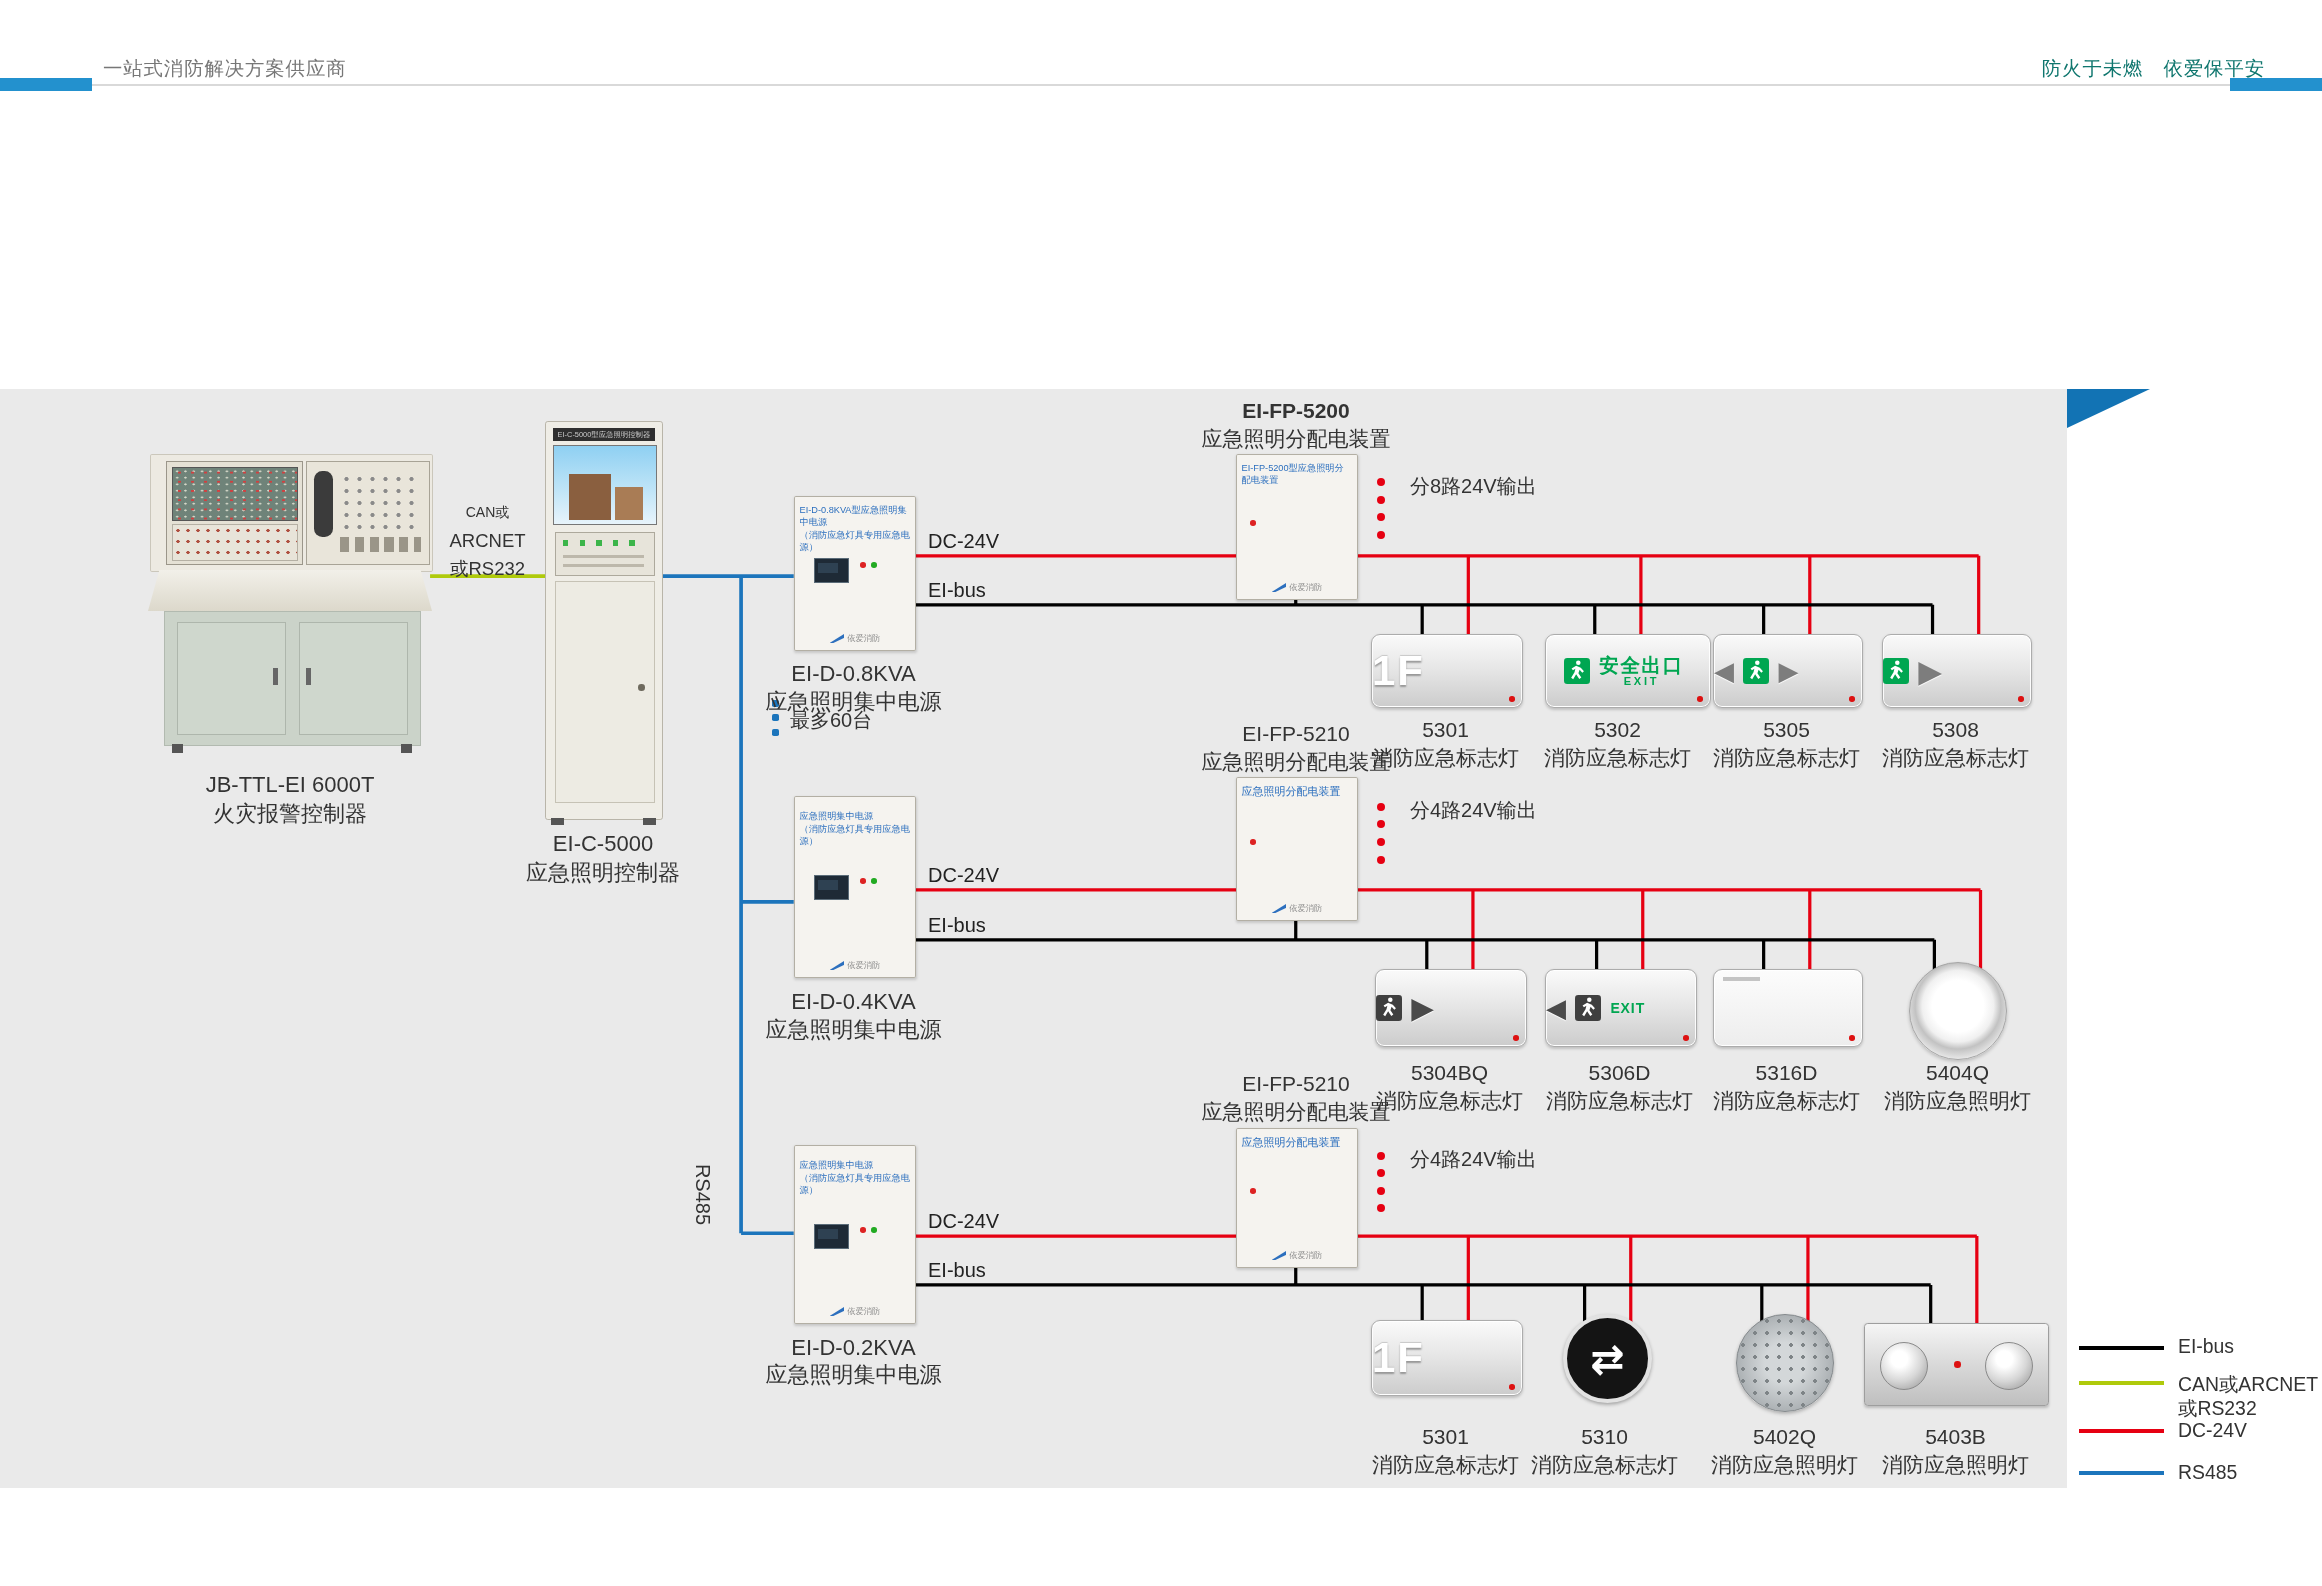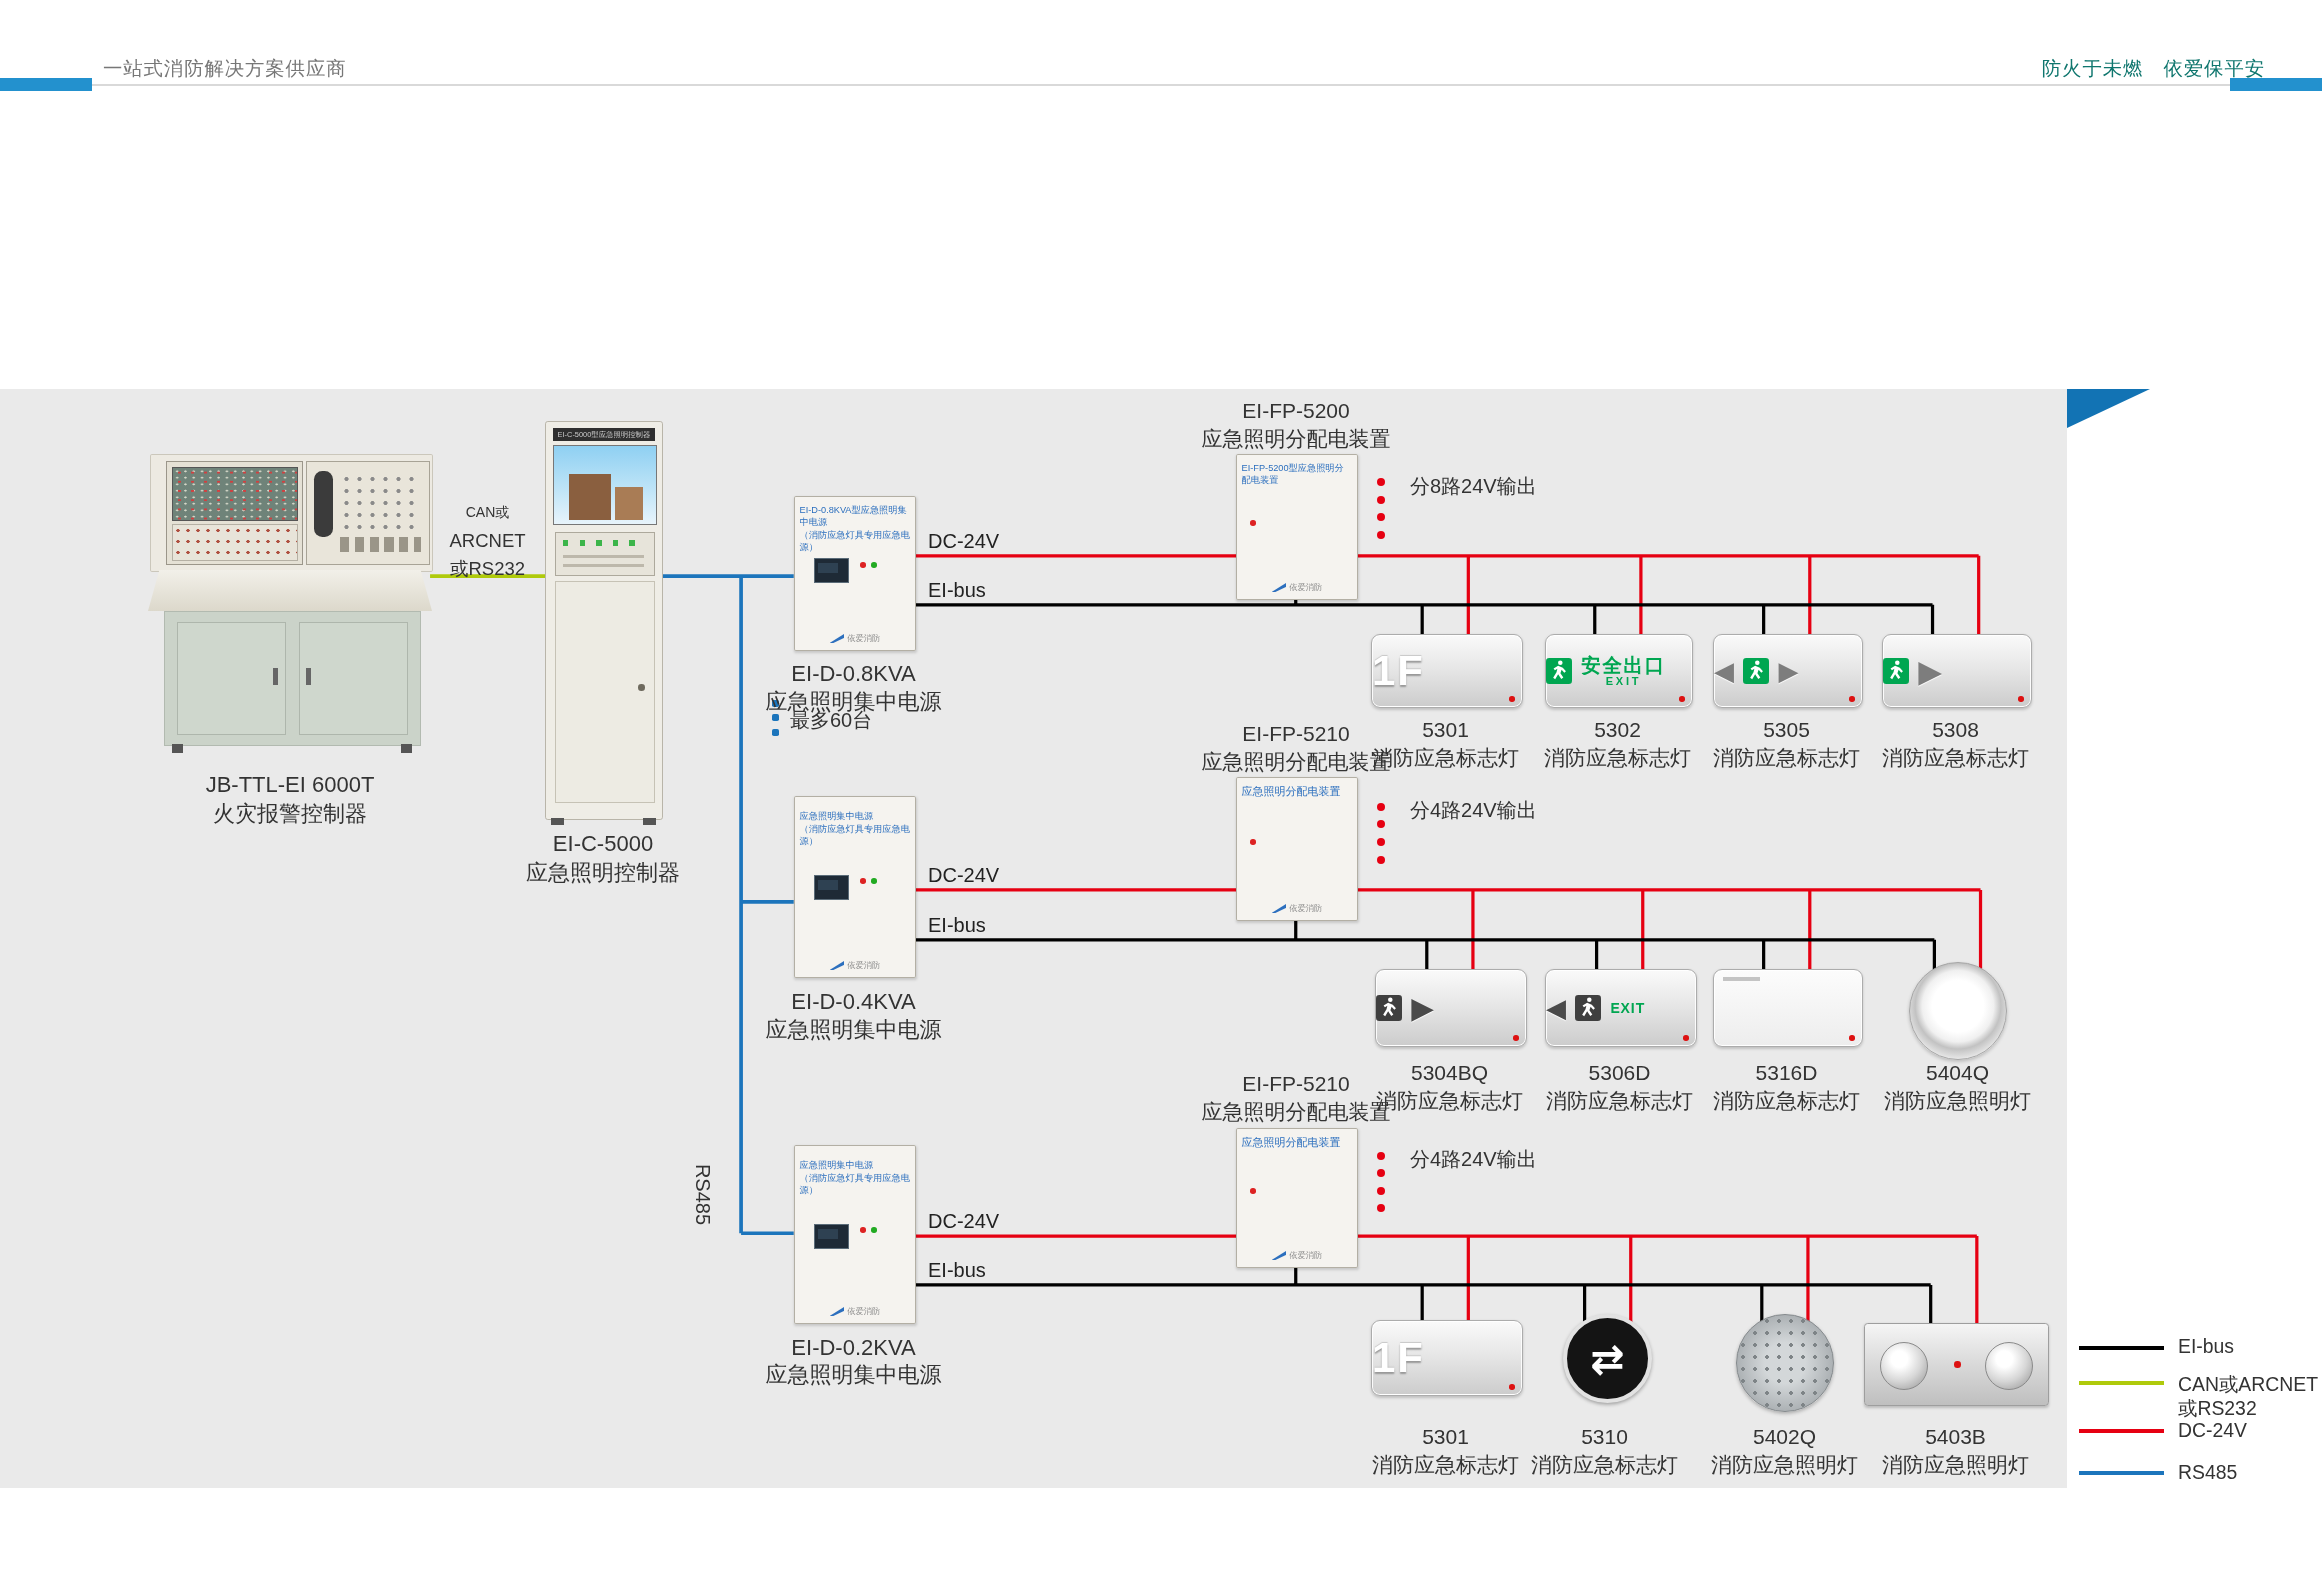--- a/index.html
+++ b/index.html
@@ -243,21 +243,21 @@
     <div class="psu-screen" style="top:78px;">
         <i></i>
       </div>
     <div class="psu-dot" style="left:65px;top:81px;background:#D22;"></div>
     <div class="psu-dot" style="left:76px;top:81px;background:#2A2;"></div>
     <div class="brand"><span class="swoosh"></span><span>依爱消防</span></div>
   </div>
   <div class="dev-label" style="left:761px;top:1335px;width:185px;">EI-D-0.2KVA</div>
   <div class="dev-label" style="left:761px;top:1360px;width:185px;">应急照明集中电源</div>
 
-  <div class="dev-label small" style="left:1190px;top:399px;width:212px;">EI-FP-5200</div>
+  <div class="dev-label small" style="left:1190px;top:399px;width:212px;font-weight:bold;">EI-FP-5200</div>
   <div class="dev-label small" style="left:1190px;top:425px;width:212px;">应急照明分配电装置</div>
   <div class="fp" style="top:454px;height:144px;">
     <div class="fp-text">EI-FP-5200型应急照明分配电装置</div>
     <div class="fp-ind" style="top:65px;"></div>
     <div class="brand"><span class="swoosh"></span><span>依爱消防</span></div>
   </div>
   <div class="rdot" style="top:478px;"></div>
   <div class="rdot" style="top:496px;"></div>
   <div class="rdot" style="top:513px;"></div>
   <div class="rdot" style="top:531px;"></div>
@@ -293,21 +293,21 @@
   <div class="bus-label" style="left:928px;top:579px;">EI-bus</div>
   <div class="bus-label" style="left:928px;top:864px;">DC-24V</div>
   <div class="bus-label" style="left:928px;top:914px;">EI-bus</div>
   <div class="bus-label" style="left:928px;top:1210px;">DC-24V</div>
   <div class="bus-label" style="left:928px;top:1259px;">EI-bus</div>
 
   <div class="lt" style="left:1371px;top:634px;width:150px;height:72px;">
     <span class="floor">1F</span>
     <div class="ind"></div>
   </div>
-  <div class="lt" style="left:1545px;top:634px;width:146px;height:72px;">
+  <div class="lt" style="left:1545px;top:634px;width:146px;height:72px;padding-left:18px;">
     <svg class="man" viewBox="0 0 24 24">
       <rect width="24" height="24" rx="3" fill="#00A651"></rect>
       <g fill="#fff">
           <circle cx="13.2" cy="4.4" r="2.1"></circle>
       <path d="M11.2 7.2l4.3 1.7 2.9 3.3-1.5 1.3-2.5-2.7-1.1 3.3 2.7 3.9-1.9 1.3-2.9-4.3-2.7 4.5-1.9-1.2 3.1-5.2.8-3.2-2.3 1.5-1.2-1.6z"></path>
         </g>
     </svg>
     <div>
       <div class="exit-cn">安全出口</div>
       <div class="exit-en">EXIT</div>

